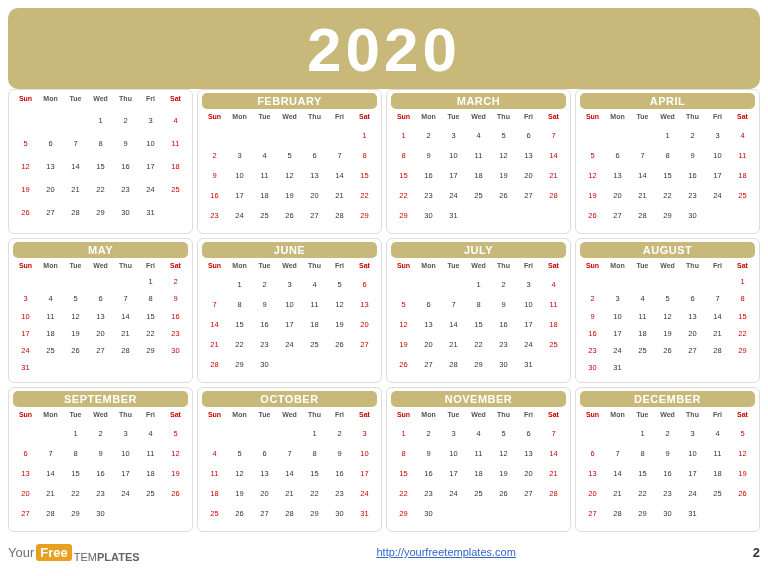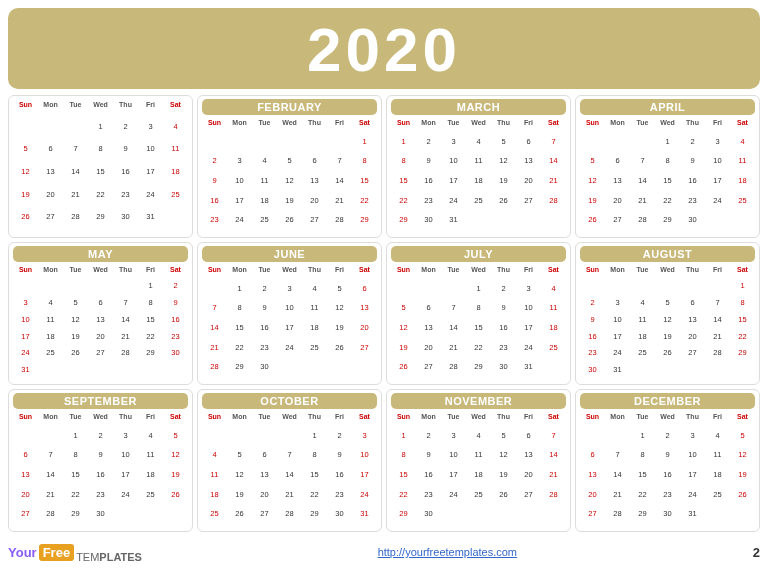--- a/index.html
+++ b/index.html
@@ -17,21 +17,20 @@
       display: flex;
       flex-direction: column;
       padding: 8px;
     }
 
     .year-header {
       background: #c8b87a;
       border-radius: 10px;
       text-align: center;
       padding: 6px 0 4px 0;
-      margin-bottom: 6px;
     }
     .year-header span {
       font-size: 62px;
       font-weight: bold;
       color: #fff;
       letter-spacing: 4px;
     }
 
     .calendars-grid {
       display: grid;
@@ -95,22 +94,22 @@
     }
 
     .logo {
       display: flex;
       align-items: center;
       height: 32px;
     }
 
     .logo-text-your {
       font-size: 13px;
-      font-weight: bold;
-      color: #8b5cf6;
+      font-weight: normal;
+      color: #737373;
     }
 
     .logo-box {
       display: inline-flex;
       align-items: center;
       background: #e8a020;
       border-radius: 3px;
       padding: 1px 4px;
       margin: 0 2px;
     }

